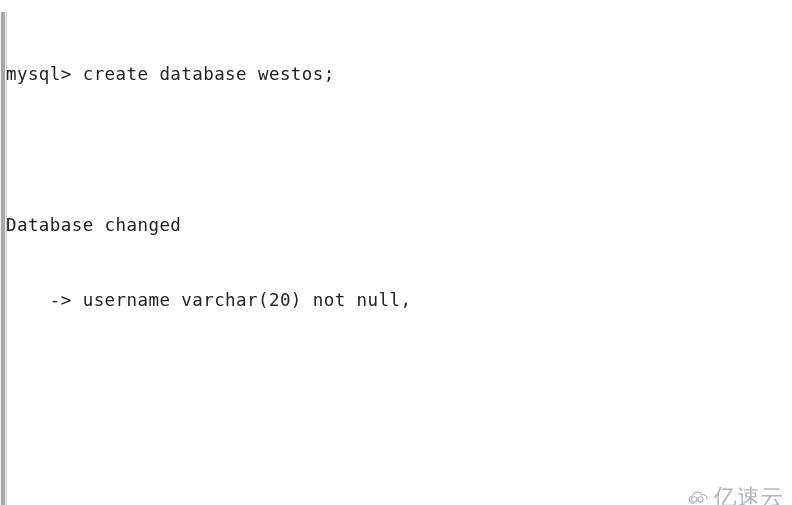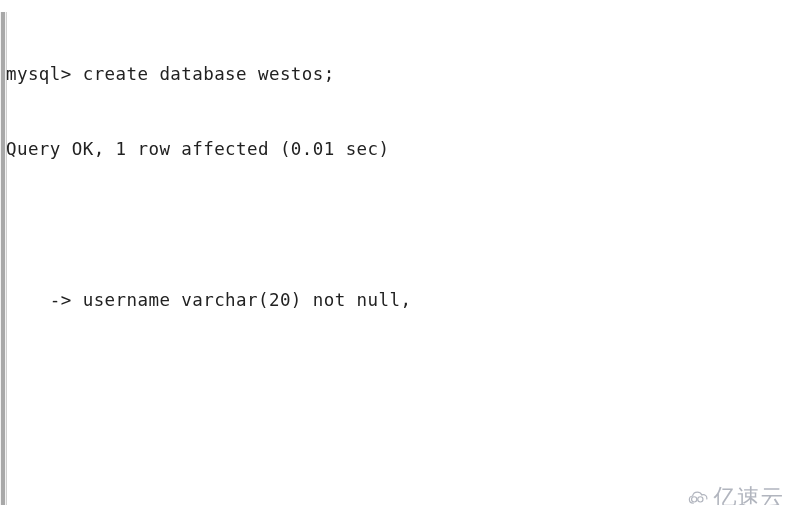--- a/index.html
+++ b/index.html
@@ -93,22 +93,22 @@
 <body>
 
 <div id="terminal">
 
   <div id="scrollbar-track">
     <div id="scrollbar-thumb"></div>
   </div>
 
   <div id="console-output">
     <span class="line">mysql&gt; create database westos;</span>
-    <span class="line">Query OK, 1 row affected (0.01 sec)</span>
     <span class="line"></span>
+    <span class="line">Database changed</span>
     <span class="line">    -&gt; username varchar(20) not null,</span>
     
     
     
     
     
     
     
     
     

